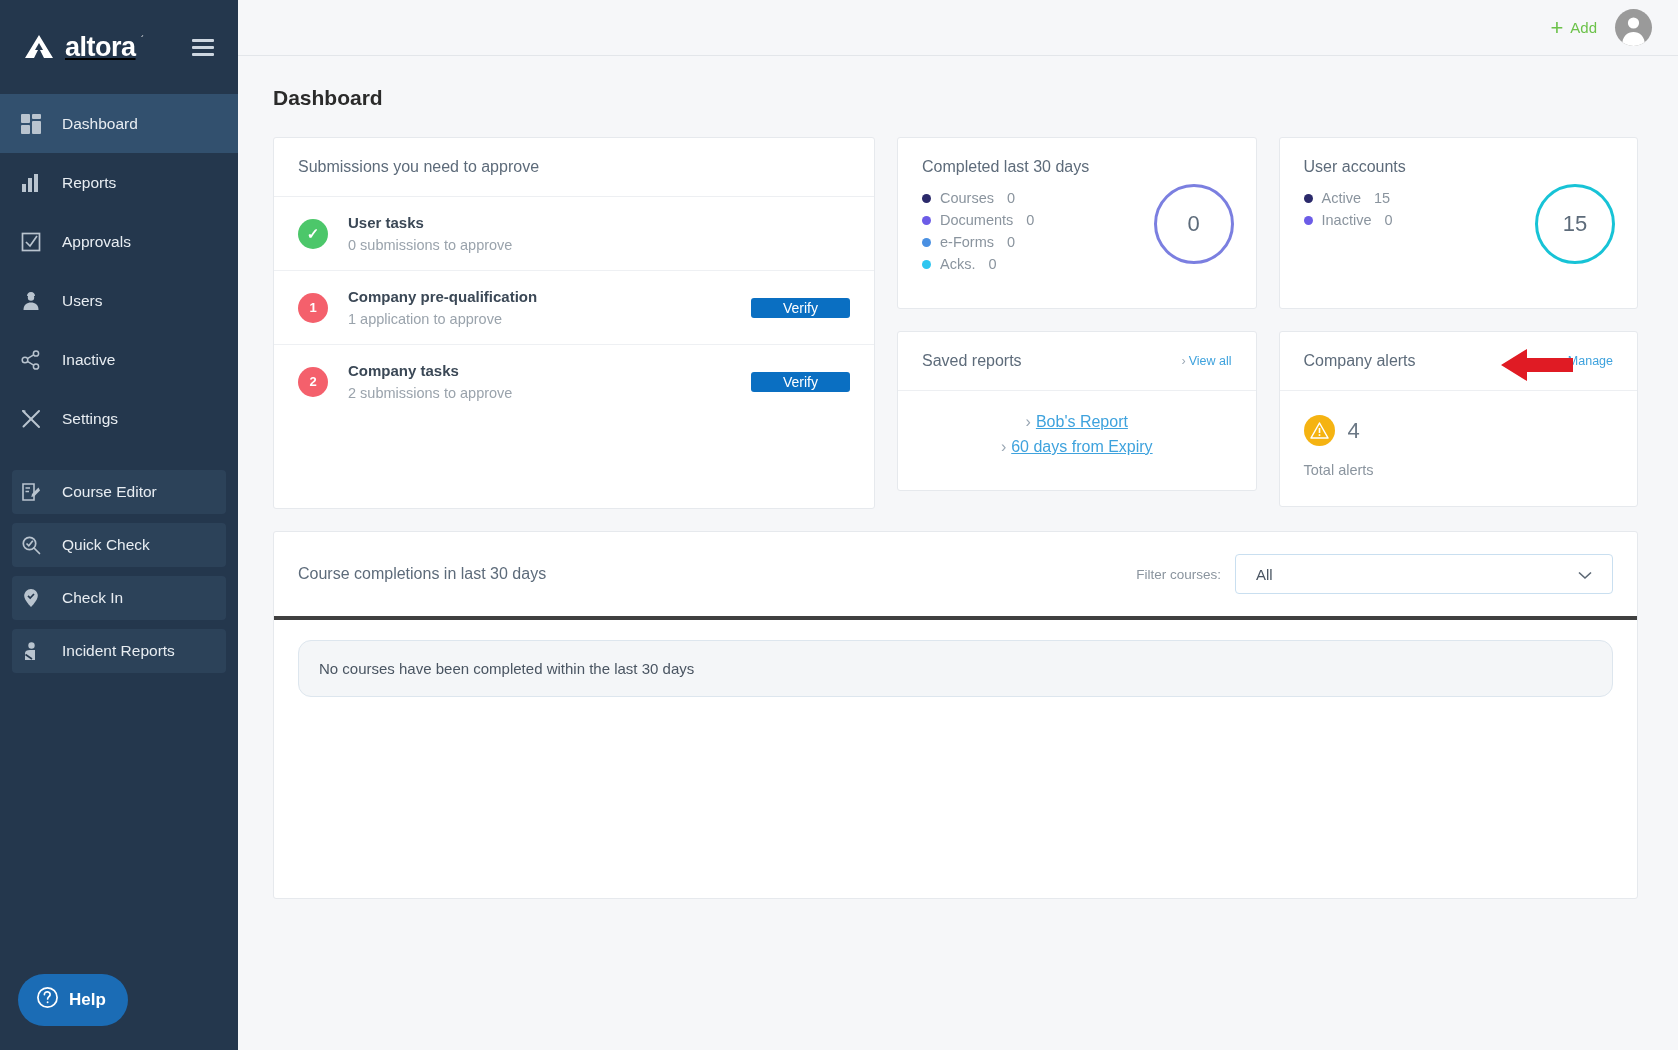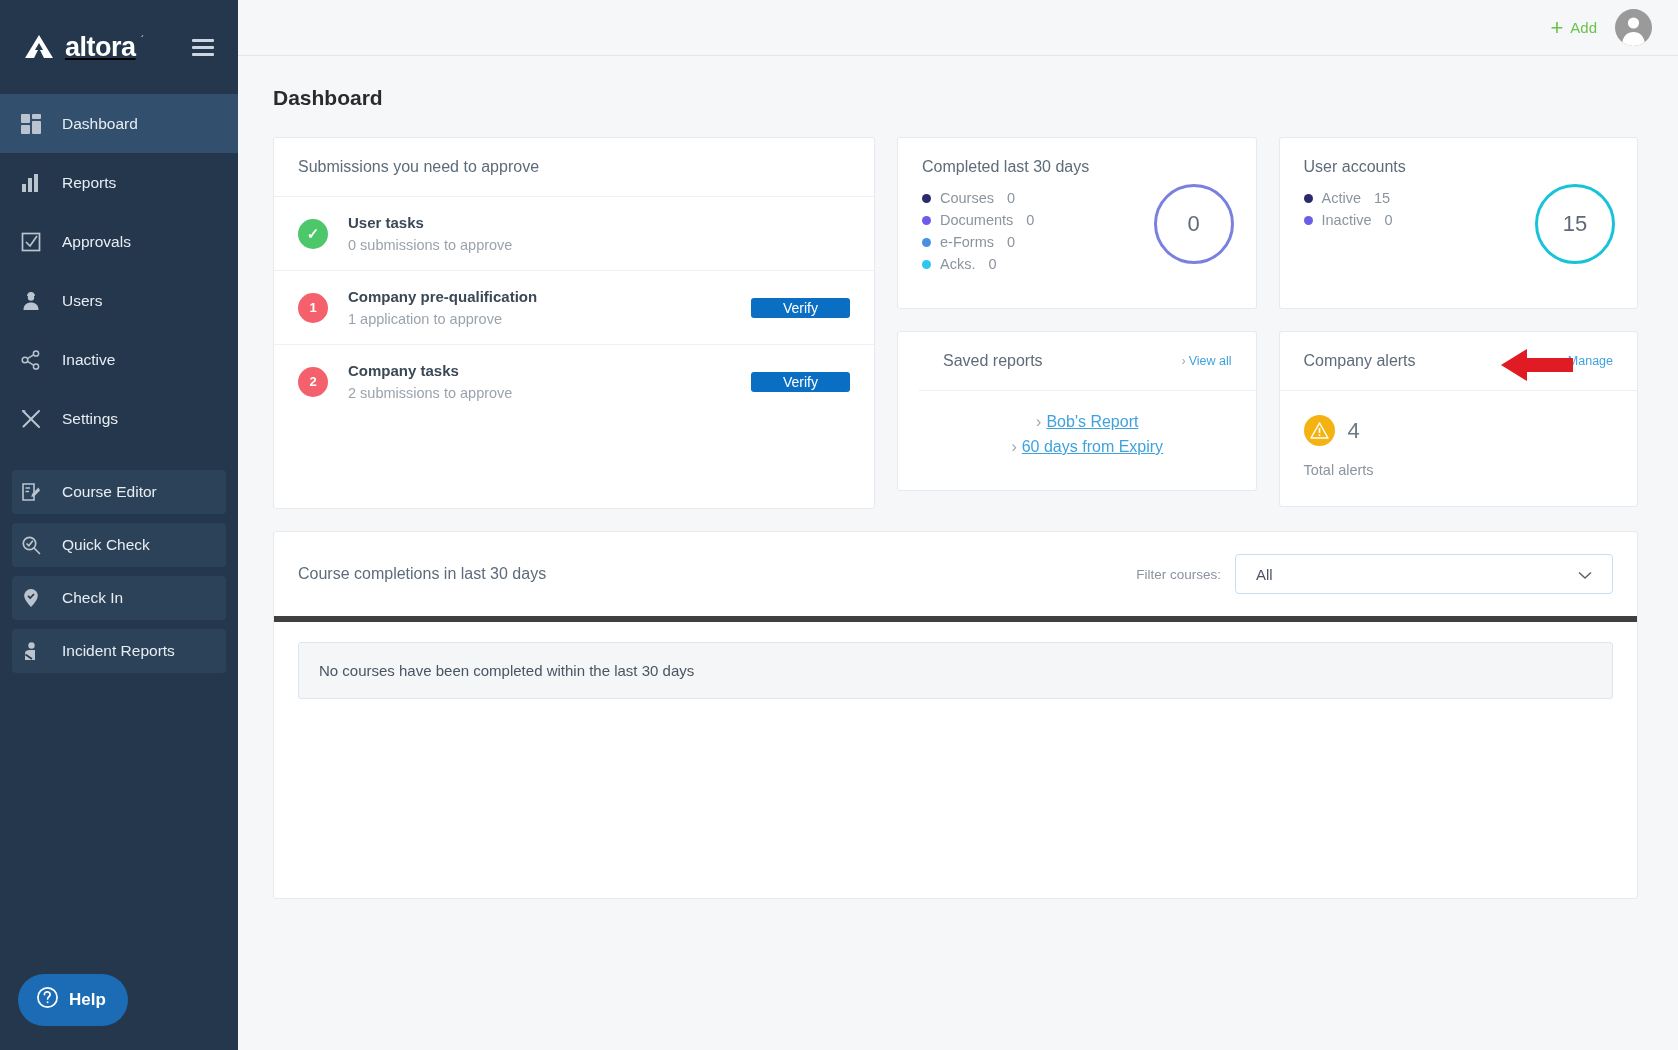--- a/index.html
+++ b/index.html
@@ -124,21 +124,21 @@
   .dot { width: 9px; height: 9px; border-radius: 50%; flex: none; }
   .legend-val { color: #8a949e; margin-left: 4px; }
   .ring {
     position: absolute; right: 22px; top: 46px;
     width: 80px; height: 80px; border-radius: 50%;
     display: flex; align-items: center; justify-content: center;
     font-size: 22px; color: #5d6b7a;
   }
 
   
-  .reports-card { min-height: 160px; padding-left: 21px; }
+  .reports-card { min-height: 160px; }
   .report-list { padding: 22px 24px 24px; }
   .report-link { font-size: 16px; margin-bottom: 7px; text-align: center; }
   .report-link .chev { color: #9aa7b4; margin-right: 5px; }
   .report-link a { color: #3ea2dd; text-decoration: underline; cursor: pointer; }
 
   
   .alerts-body { padding: 24px 24px 28px; }
   .alert-row { display: flex; align-items: center; gap: 13px; margin-bottom: 16px; }
   .warn-icon {
     width: 31px; height: 31px; border-radius: 50%; background: #f5b312;
@@ -146,33 +146,33 @@
   }
   .alert-count { font-size: 22px; color: #6b7885; }
   .alert-label { font-size: 14.5px; color: #8a949e; }
 
   .red-arrow { position: absolute; right: 64px; top: 13px; pointer-events: none; }
 
   
   .bottom-card { margin-top: 22px; height: 368px; }
   .bottom-head {
     padding: 22px 24px; display: flex; align-items: center;
-    justify-content: space-between; border-bottom: 6px solid #404040;
+    justify-content: space-between; border-bottom: 4px solid #404040;
   }
   .bottom-title { font-size: 16px; color: #5d6b7a; }
   .filter-wrap { display: flex; align-items: center; gap: 14px; }
   .filter-label { font-size: 13.5px; color: #8a949e; }
   .select-box {
     width: 378px; height: 40px; border: 1px solid #c9dff0; border-radius: 4px;
     background: #fff; display: flex; align-items: center; justify-content: space-between;
     padding: 0 20px; font-size: 15px; color: #4a5562; cursor: pointer;
   }
   .empty-box {
     margin: 20px 24px; background: #f4f6f8; border: 1px solid #dde6ee;
-    border-radius: 3px; padding: 19px 20px; font-size: 15px; color: #4a5562;
+    border-radius: 13px; padding: 19px 20px; font-size: 15px; color: #4a5562;
   }
 </style>
 </head>
 <body>
 
 <div class="app">
 
   <aside class="sidebar">
     <div class="brand">
       <div class="brand-left">

